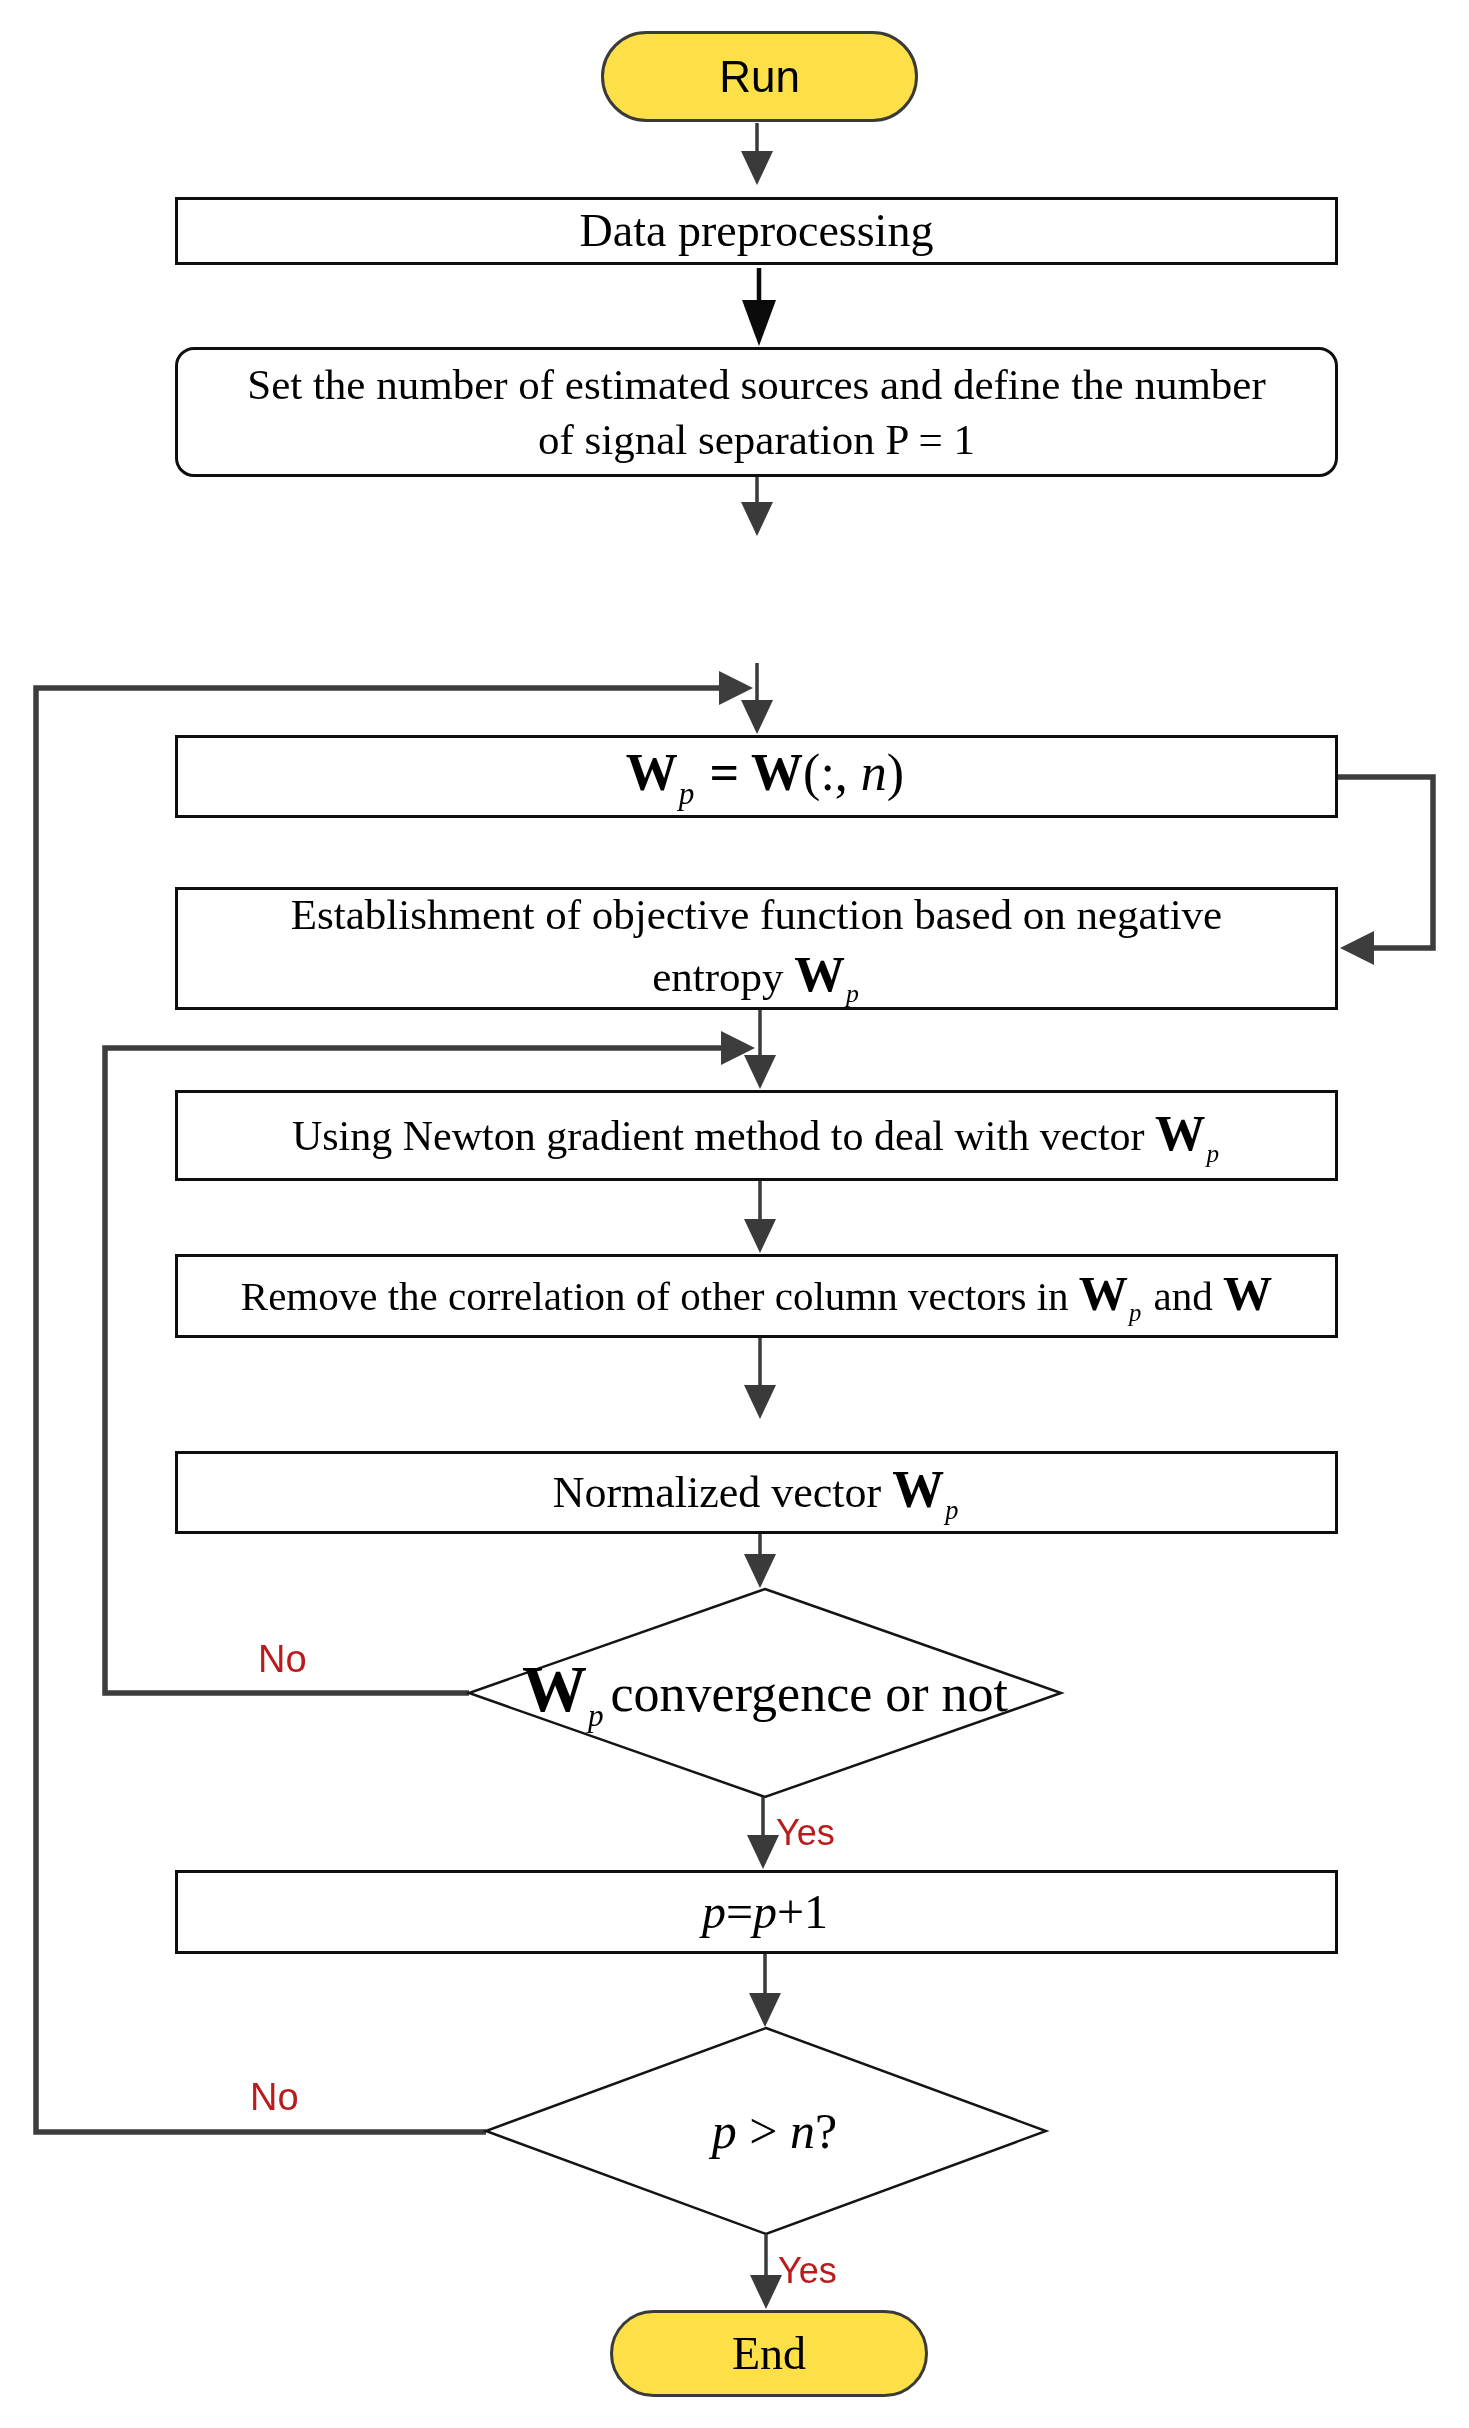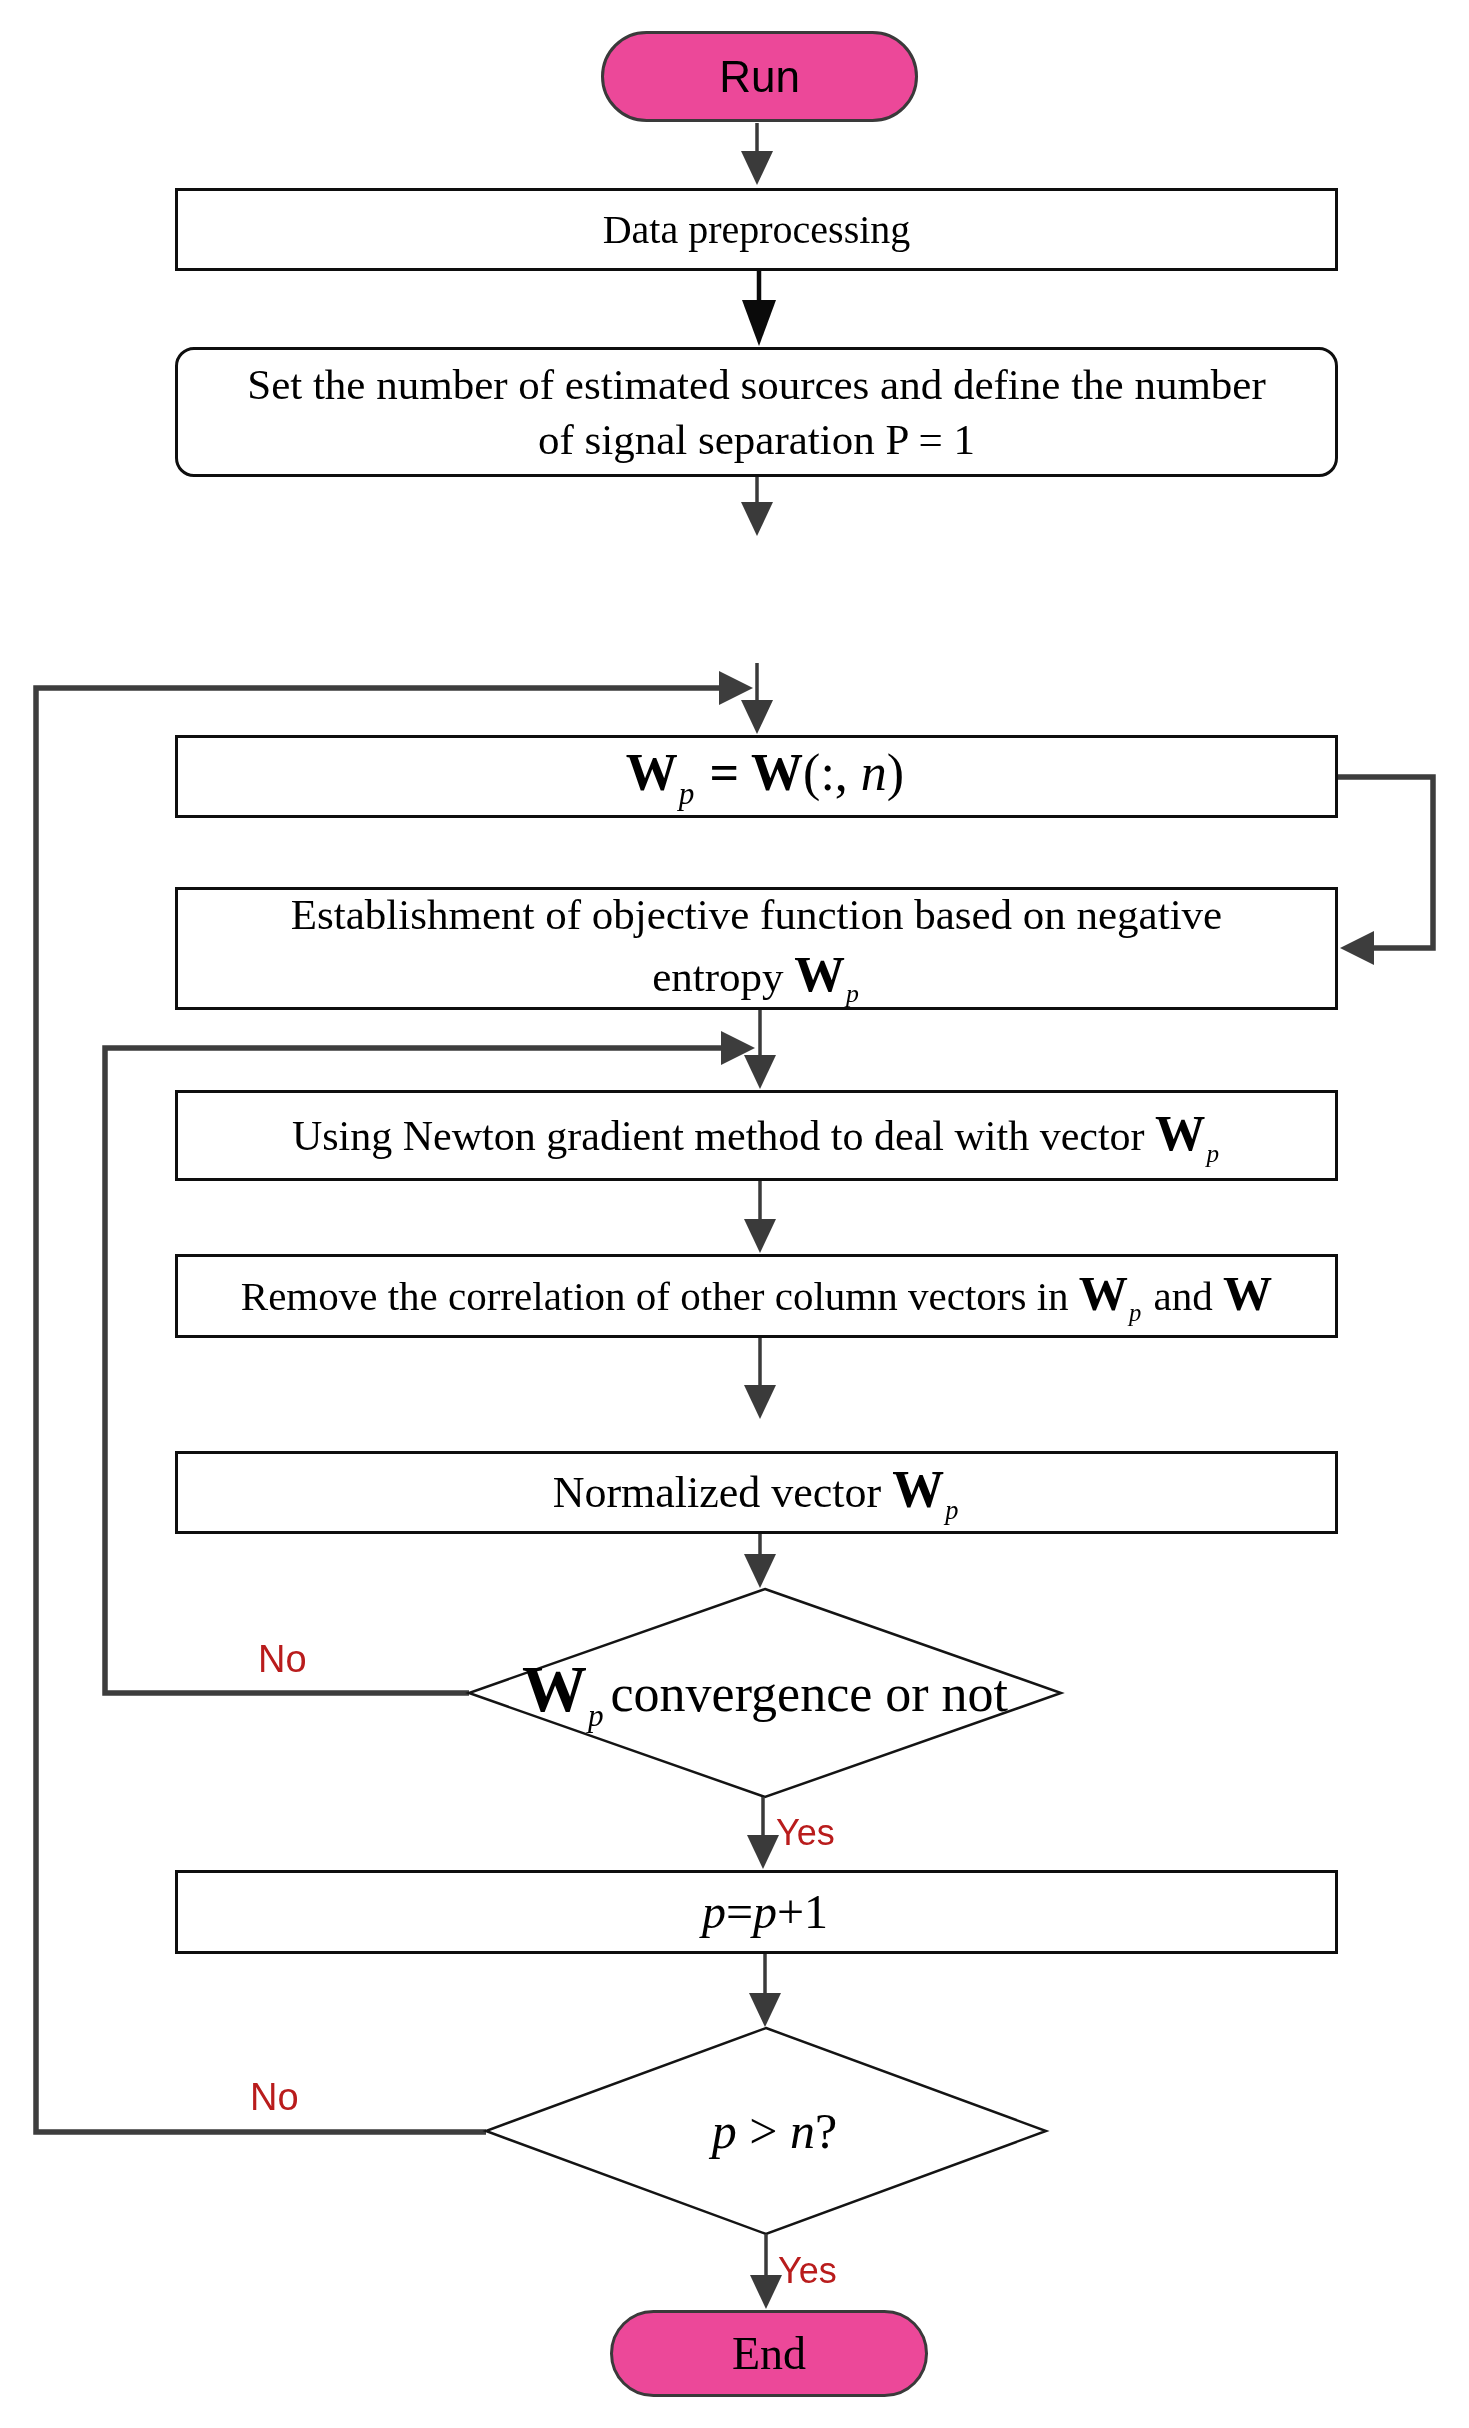--- a/index.html
+++ b/index.html
@@ -10,34 +10,34 @@
   .sans{font-family:"Liberation Sans","DejaVu Sans",sans-serif;}
 
   .rect{
     position:absolute;left:175px;width:1163px;box-sizing:border-box;
     border:3px solid #0e0e0e;background:#fff;
     display:flex;flex-direction:column;align-items:center;justify-content:center;
     text-align:center;line-height:1.28;
   }
   .capsule{
     position:absolute;box-sizing:border-box;border:3px solid #3a3a3a;border-radius:46px;
-    background:#ec4899;display:flex;align-items:center;justify-content:center;
+    background:#fde047;display:flex;align-items:center;justify-content:center;
   }
   .dtext{
     position:absolute;display:flex;align-items:center;justify-content:center;text-align:center;
   }
   .edge-label{position:absolute;color:#b91c1c;}
 
   .W{font-weight:bold;}
   .sub{font-style:italic;font-size:0.60em;vertical-align:-0.45em;margin:0 2px 0 1px;}
   .it{font-style:italic;}
   .condense{transform:scaleX(0.87);transform-origin:50% 50%;white-space:nowrap;}
   .nowrap{white-space:nowrap;margin-left:17px;}
 
-  #box-preprocess {top:188px;height:83px;font-size:40px;}
+  #box-preprocess {top:197px;height:68px;font-size:46px;}
   #box-set-sources{top:347px;height:130px;font-size:43px;border-radius:19px;}
   #box-init-w    {top:536px;height:127px;font-size:42px;}
   #box-wp-assign {top:735px;height:83px;font-size:52px;}
   #box-objective {top:887px;height:123px;font-size:43px;}
   #box-newton    {top:1090px;height:91px;font-size:42px;}
   #box-decorr    {top:1254px;height:84px;font-size:41px;}
   #box-normalize {top:1451px;height:83px;font-size:44px;}
   #box-increment {top:1870px;height:84px;font-size:48px;font-family:Liberation Serif, serif;}
 
   #cap-run{left:601px;top:31px;width:317px;height:91px;font-size:44px;}

